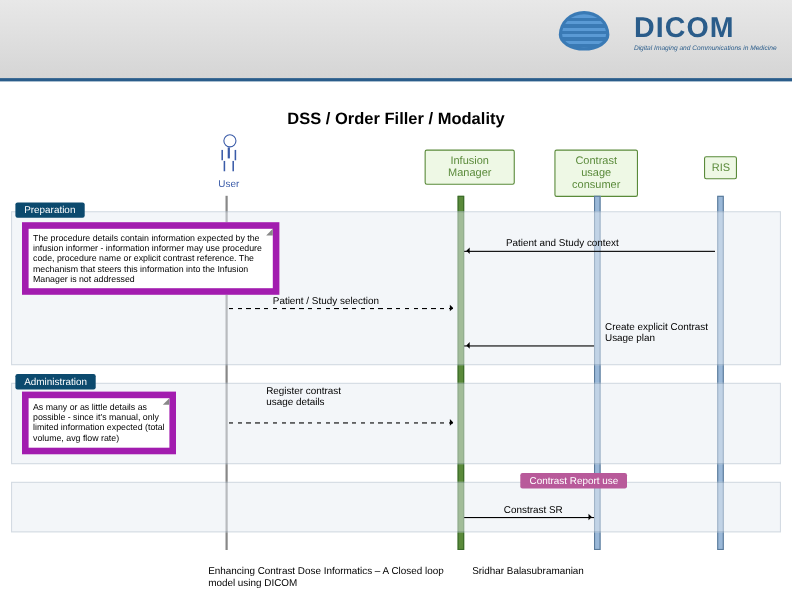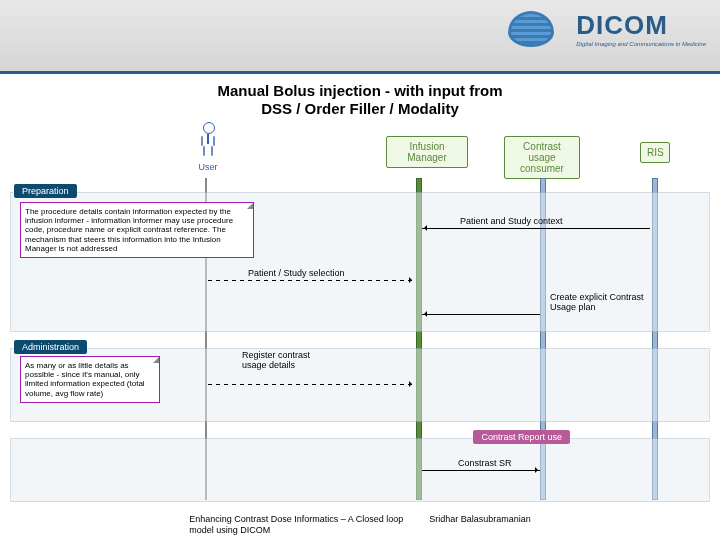--- a/index.html
+++ b/index.html
@@ -1,19 +1,19 @@
 <!DOCTYPE html>
 <html><head>
 <meta charset="utf-8">
 <style>
 *{box-sizing:border-box;margin:0;padding:0}
 body{width:720px;height:540px;font-family:Arial,sans-serif;background:#fff;position:relative;overflow:hidden}
 .header{height:74px;background:linear-gradient(to bottom,#e8e8e8 0%,#d5d5d5 100%);border-bottom:3px solid #2a5c8a;display:flex;align-items:center;padding:0 14px;position:relative}
 .header-title{font-size:22px;color:#222;line-height:1.2;max-width:420px}
-.logo{position:absolute;right:14px;top:10px;display:flex;align-items:flex-end;gap:22px}
+.logo{position:absolute;right:14px;top:10px;display:flex;align-items:flex-start;gap:22px}
 .logo-globe{width:46px;height:36px;background:#3a7ab5;border-radius:50% 50% 50% 50%/60% 60% 40% 40%;position:relative}
 .logo-globe:before{content:"";position:absolute;inset:3px;background:repeating-linear-gradient(0deg,#3a7ab5 0 3px,#5a9ad5 3px 6px);border-radius:inherit}
 .logo-text{display:flex;flex-direction:column}
 .logo-name{font-size:26px;font-weight:700;color:#2a5c8a;letter-spacing:1px}
 .logo-tag{font-size:6px;color:#2a5c8a;font-style:italic}
 .diagram{position:absolute;left:10px;right:10px;top:82px;bottom:40px}
 .diag-title{text-align:center;font-size:15px;font-weight:700;color:#000;line-height:1.2}
 .actors{position:absolute;top:40px;left:0;right:0;height:56px}
 .actor-user{position:absolute;left:188px;top:0;text-align:center}
 .stick{width:20px;height:34px;margin:0 auto;position:relative}
@@ -22,21 +22,21 @@
 .actor-lbl{font-size:9px;color:#3a5ba8;margin-top:6px}
 .actor-box{position:absolute;border:1.5px solid #5a8a3a;background:#eef8e5;padding:4px 6px;font-size:10px;color:#5a8a3a;text-align:center;border-radius:2px}
 .lifeline{position:absolute;top:96px;bottom:0;width:6px;background:#9ab8d8;border:1px solid #5a7a9a}
 .ll-user{left:195px;width:2px;background:#888;border:none}
 .ll-im{left:406px;background:#5a8a3a;border-color:#3a6a2a}
 .ll-cuc{left:530px}
 .ll-ris{left:642px}
 .phase{position:absolute;left:0;right:0}
 .phase-bg{position:absolute;inset:0;background:#e8eef5;border:1px solid #aab8c8;opacity:0.5}
 .phase-lbl{position:absolute;top:-8px;left:4px;background:#0c4a6e;color:#fff;font-size:9px;padding:2px 8px;border-radius:2px;z-index:2}
-.note{position:absolute;background:#fff;border:1px solid #a21caf;font-size:8px;padding:4px;line-height:1.15;z-index:3}
+.note{position:absolute;background:#fff;border:6px solid #a21caf;font-size:8px;padding:4px;line-height:1.15;z-index:3}
 .note:after{content:"";position:absolute;top:0;right:0;border-width:0 0 6px 6px;border-style:solid;border-color:transparent transparent #888 transparent}
 .msg{position:absolute;font-size:9px;color:#000;z-index:3}
 .arrow{position:absolute;height:1px;background:#000;z-index:2}
 .arrow:after{content:"";position:absolute;right:-1px;top:-3px;border:3.5px solid transparent;border-left-color:#000}
 .arrow.rev:after{left:-1px;right:auto;border-left-color:transparent;border-right-color:#000}
 .dashed{background:repeating-linear-gradient(90deg,#000 0 4px,transparent 4px 8px)}
 .footer{position:absolute;bottom:4px;left:14px;right:14px;display:flex;justify-content:center;font-size:9px;color:#000}
 .footer-left{max-width:240px;line-height:1.2}
 </style>
 </head>
@@ -47,21 +47,21 @@
     <div class="logo-globe"></div>
     <div class="logo-text">
       <div class="logo-name">DICOM</div>
       <div class="logo-tag">Digital Imaging and Communications in Medicine</div>
     </div>
   </div>
 </div>
 
 <div class="diagram">
   <div class="diag-title">
-    <span>Manual Bolus injection - with input from</span><br><span>DSS / Order Filler / Modality</span>
+    <br><span>DSS / Order Filler / Modality</span>
   </div>
 
   <div class="actors">
     <div class="actor-user">
       <div class="stick"></div>
       <div class="actor-lbl">User</div>
     </div>
     <div class="actor-box" style="left:376px;top:14px;width:82px">Infusion Manager</div>
     <div class="actor-box" style="left:494px;top:14px;width:76px">Contrast usage consumer</div>
     <div class="actor-box" style="left:630px;top:20px;width:30px">RIS</div>
@@ -85,21 +85,21 @@
   </div>
 
   <div class="phase" style="top:266px;height:74px">
     <div class="phase-bg"></div>
     <div class="phase-lbl">Administration</div>
     <div class="note" style="top:8px;left:10px;width:140px">As many or as little details as possible - since it's manual, only limited information expected (total volume, avg flow rate)</div>
     <div class="arrow dashed" style="top:36px;left:198px;width:206px"></div>
     <div class="msg" style="top:2px;left:232px;width:90px">Register contrast usage details</div>
   </div>
 
-  <div class="phase" style="top:356px;height:64px">
+  <div class="phase" style="top:356px;height:46px">
     <div class="phase-bg"></div>
     <div class="phase-lbl" style="left:auto;right:140px;background:#b85a9a">Contrast Report use</div>
     <div class="arrow" style="top:32px;left:412px;width:118px"></div>
     <div class="msg" style="top:20px;left:448px">Constrast SR</div>
   </div>
 </div>
 
 <div class="footer">
   <div class="footer-left">Enhancing Contrast Dose Informatics – A Closed loop model using DICOM</div>
   <div>Sridhar Balasubramanian</div>

